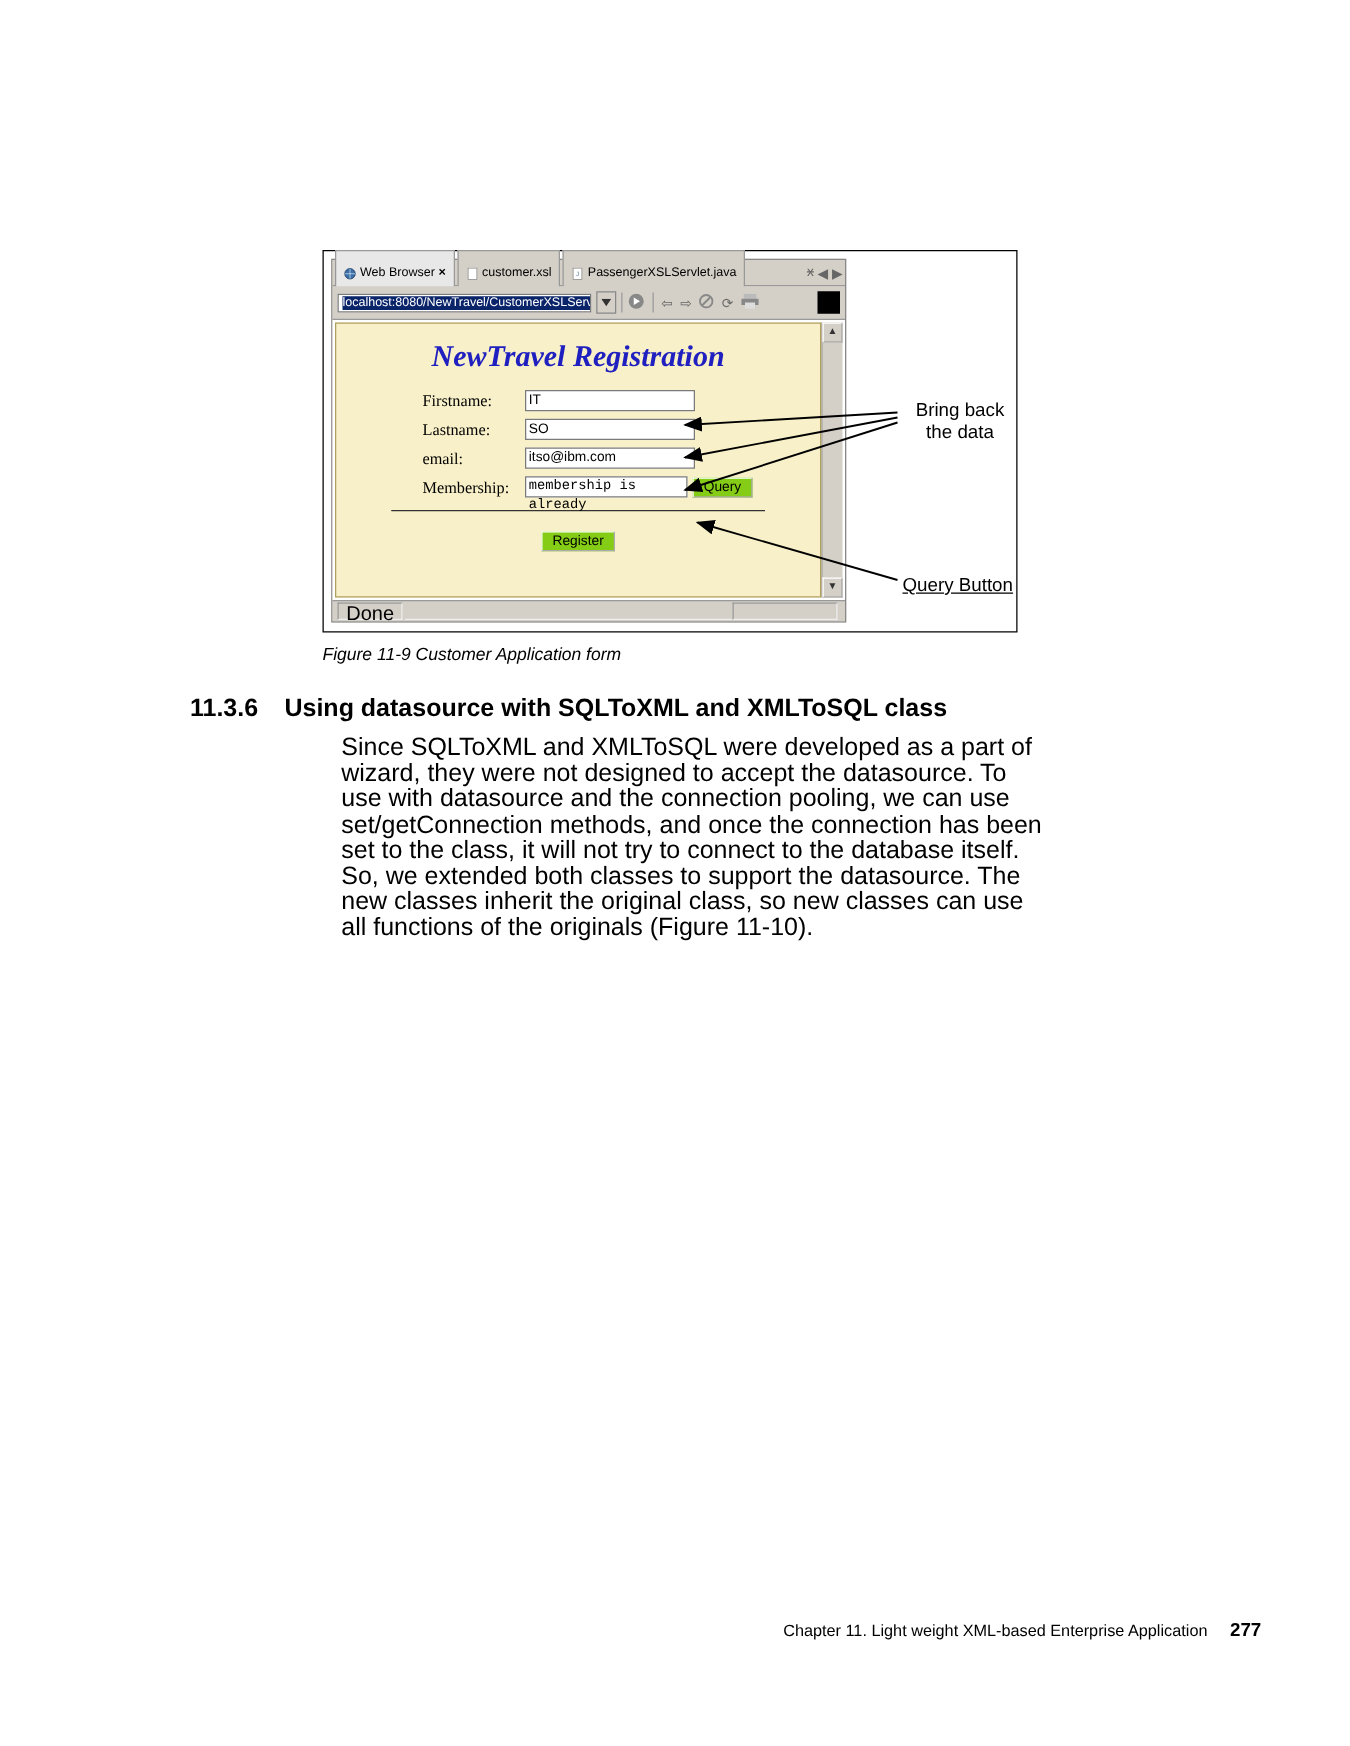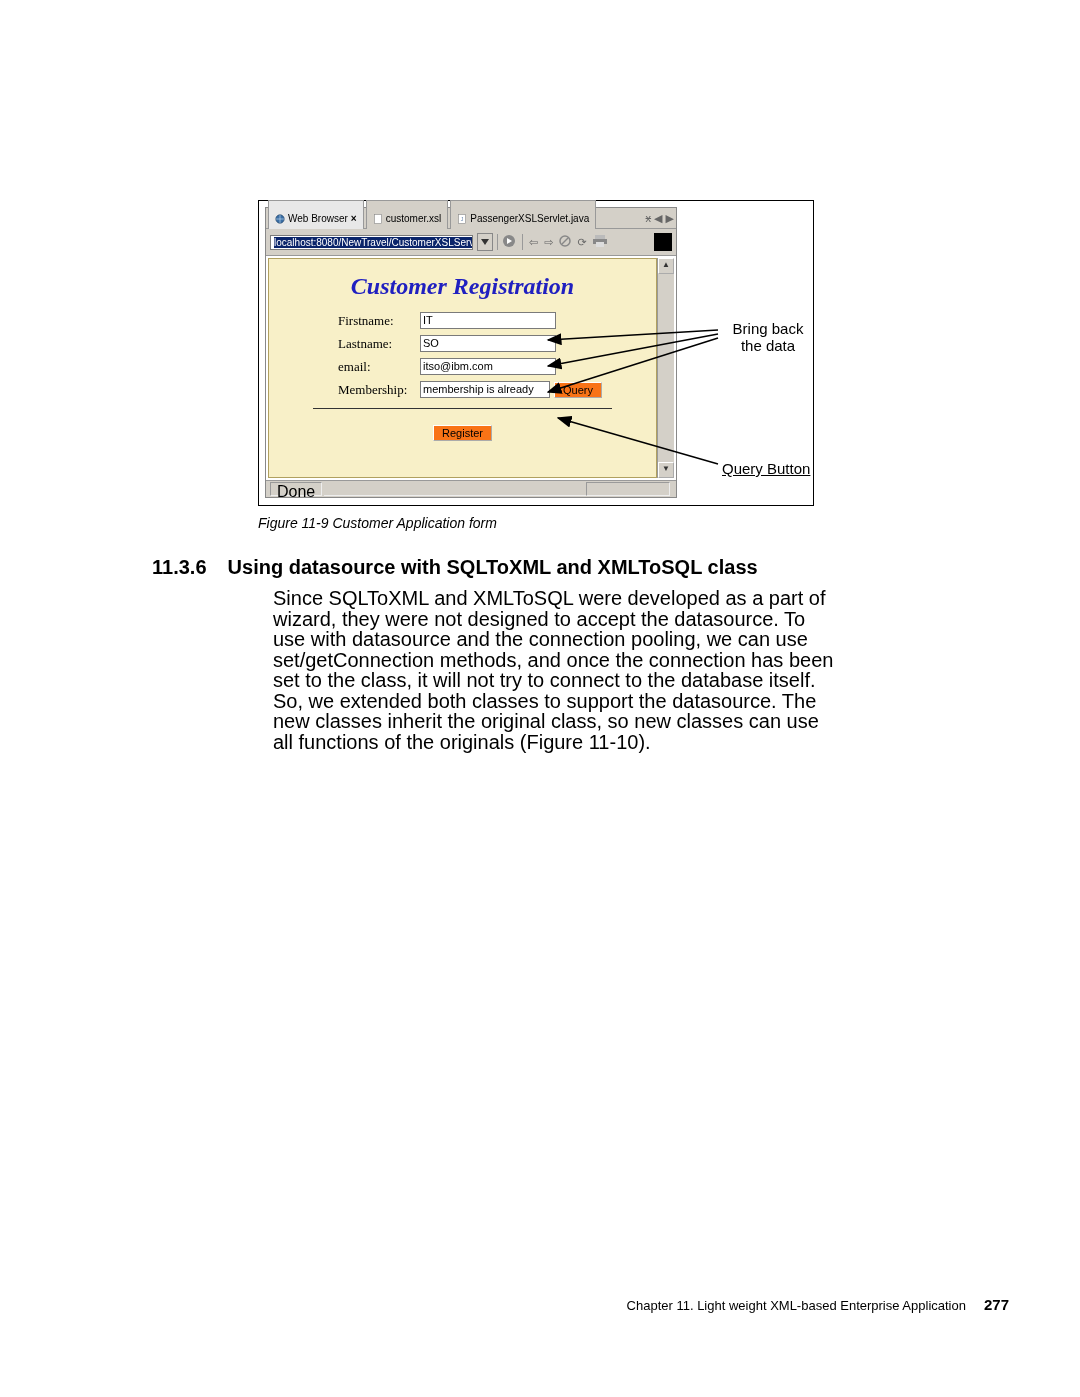--- a/index.html
+++ b/index.html
@@ -144,23 +144,24 @@
     background: #fff;
     height: 15px;
     line-height: 15px;
     padding: 0 2px;
     font-family: Tahoma, sans-serif;
     font-size: 11px;
     width: 130px;
   }
   .form-input.readonly {
     width: 124px;
+    font-family: Liberation Mono, monospace;
   }
   .query-btn, .register-btn {
-    background: #f97316;
+    background: #84cc16;
     border: 1px outset #fff;
     font-family: Tahoma, sans-serif;
     font-size: 11px;
     padding: 1px 8px;
     cursor: pointer;
   }
   .hr-line {
     margin: 10px 30px 6px 30px;
     border: none;
     border-top: 1px solid #333;
@@ -342,21 +343,21 @@
                 <rect x="0" y="4" width="14" height="5" fill="#888"></rect>
                 <rect x="3" y="7" width="8" height="5" fill="#ddd"></rect>
               </svg>
           </span>
         </div>
         <div class="black-square"></div>
       </div>
 
       <div class="viewport">
         <div class="content-area">
-          <div class="heading">Customer Registration</div>
+          <div class="heading">NewTravel Registration</div>
           <div class="form-row">
             <span class="form-label">Firstname:</span>
             <div class="form-input">IT</div>
           </div>
           <div class="form-row">
             <span class="form-label">Lastname:</span>
             <div class="form-input">SO</div>
           </div>
           <div class="form-row">
             <span class="form-label">email:</span>

